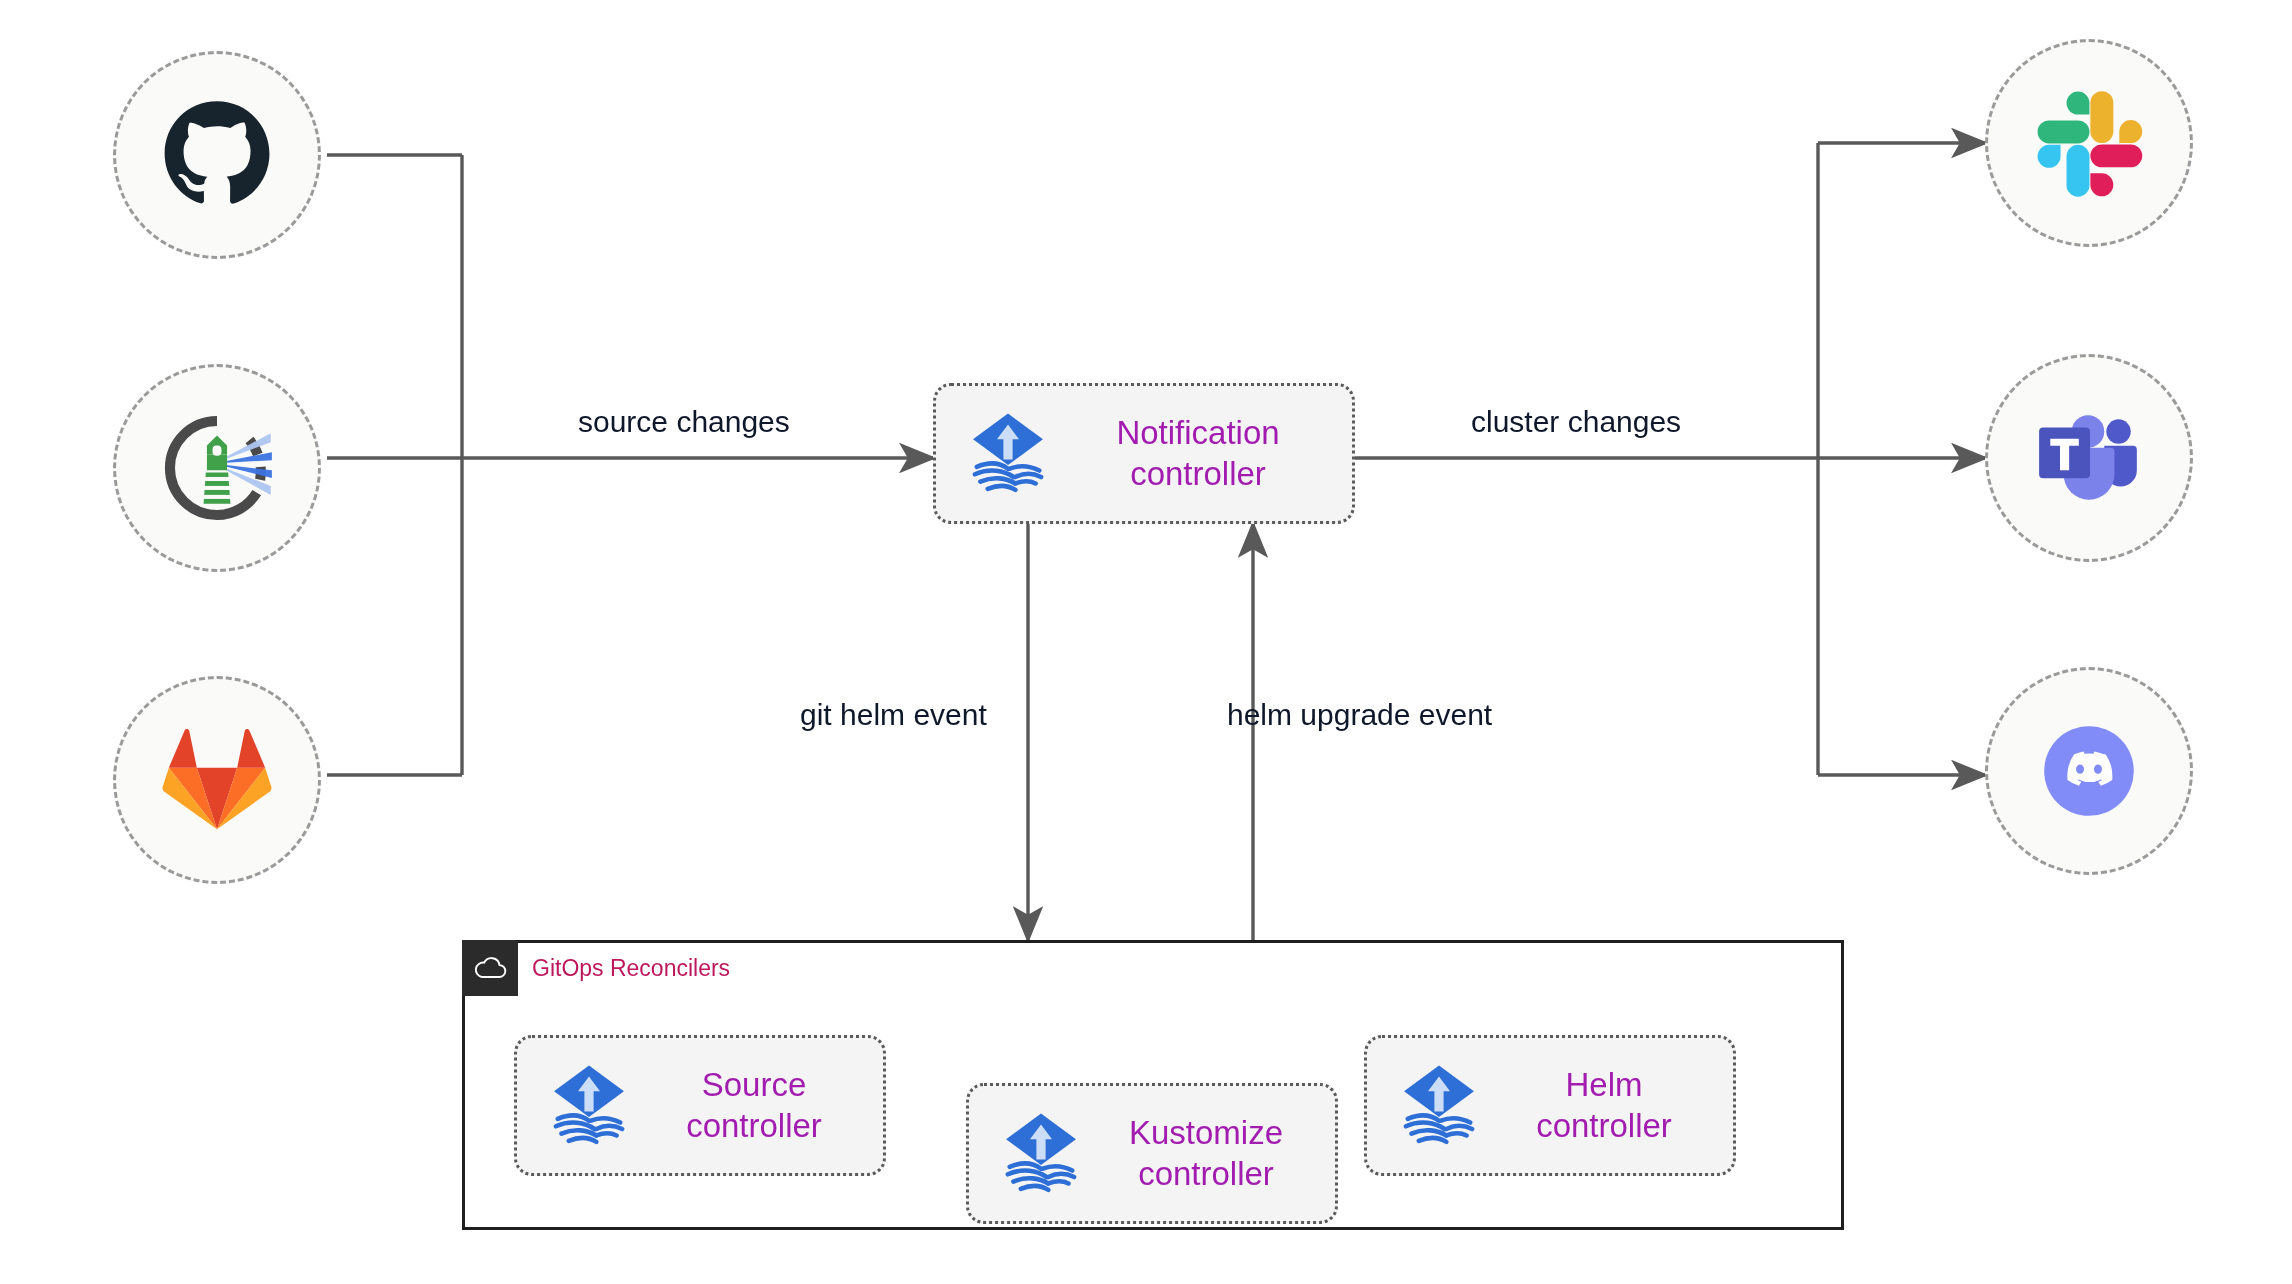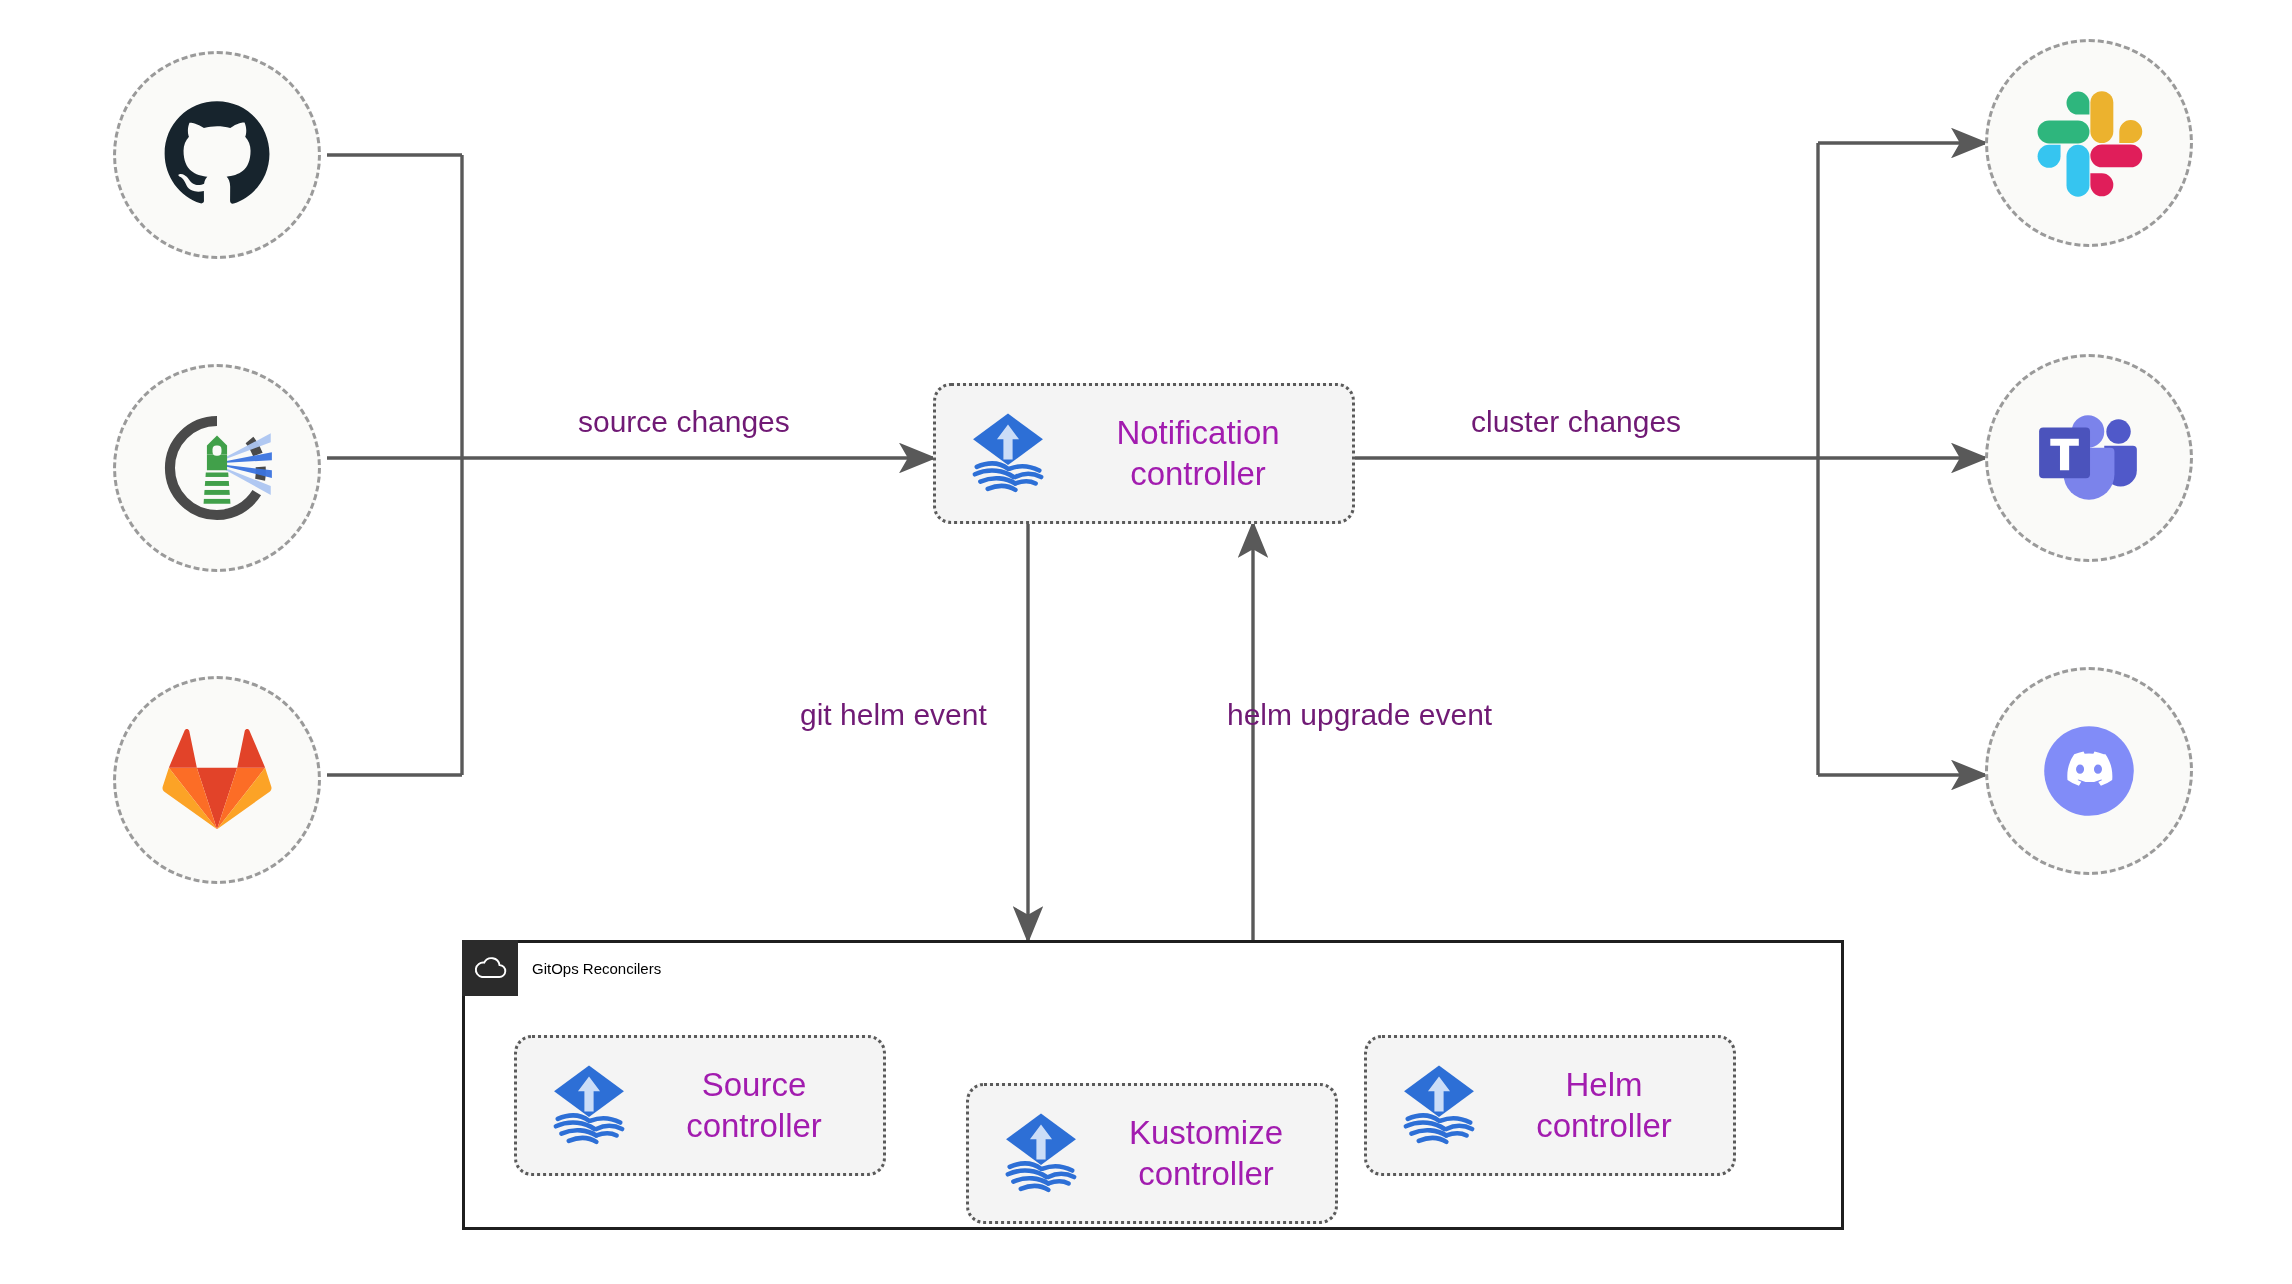--- a/index.html
+++ b/index.html
@@ -92,31 +92,31 @@
   #reconcilers-header .cloud-chip {
     width: 56px;
     height: 56px;
     background: #2b2b2b;
     display: flex;
     align-items: center;
     justify-content: center;
     flex: 0 0 auto;
   }
   #reconcilers-header .box-title {
-    font-size: 15px;
-    color: #000000;
+    font-size: 23px;
+    color: #be185d;
     margin-left: 14px;
     white-space: nowrap;
   }
 
   
   .edge-label {
     position: absolute;
     font-size: 30px;
-    color: #701a75;
+    color: #0f172a;
     white-space: nowrap;
   }
 </style>
 </head>
 <body>
 
 <div id="canvas">
 
   <svg id="wires" viewBox="0 0 2292 1284" xmlns="http://www.w3.org/2000/svg">
     <defs>

